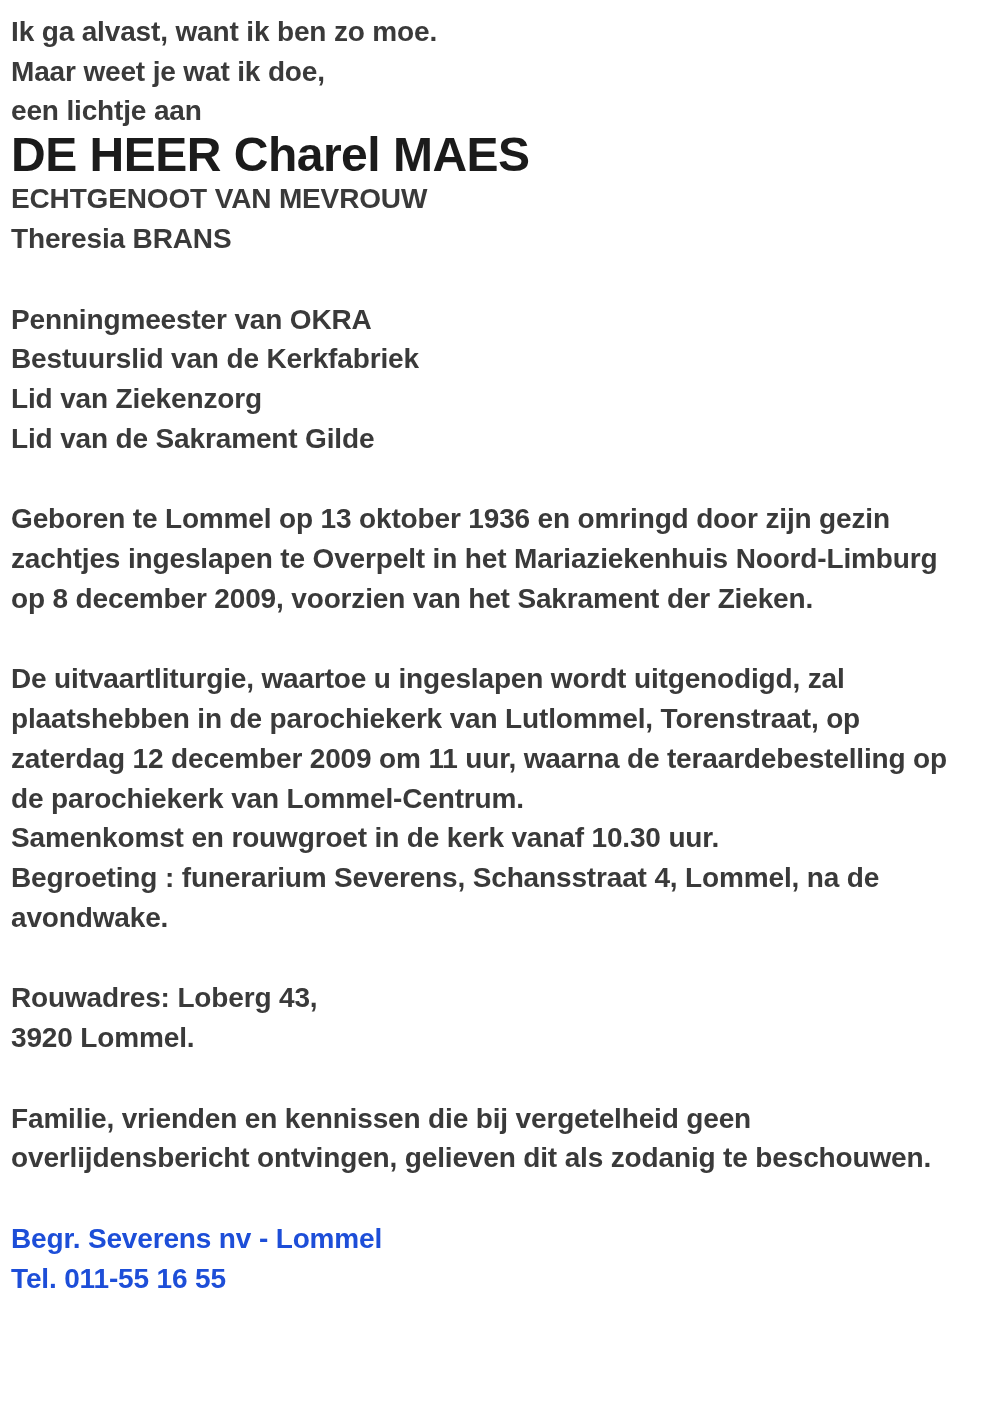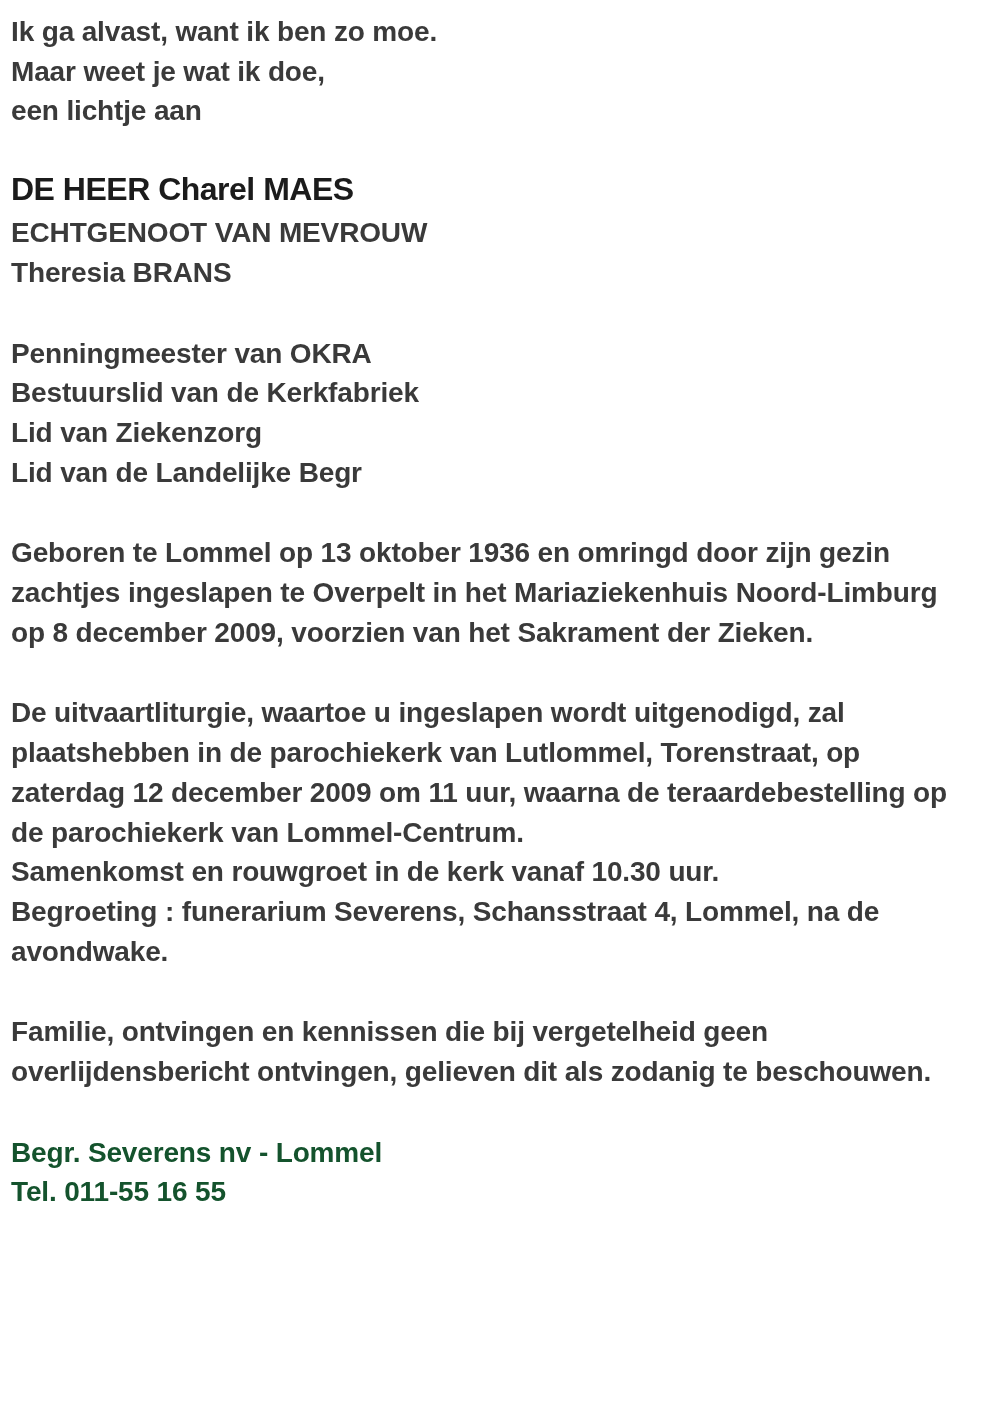--- a/index.html
+++ b/index.html
@@ -6,67 +6,71 @@
   html, body { background:#ffffff; }
   body {
     width:1000px; height:1424px; overflow:hidden;
     font-family:"Liberation Sans","DejaVu Sans",sans-serif;
     color:#3a3a3a;
   }
   .doc { padding:12px 0 0 11px; font-size:28px; line-height:39.7px; letter-spacing:-0.15px; }
   .line { white-space:pre;font-weight:bold; }
   .block { margin-top:41px; }
   .title {
-    font-size:32px; font-weight:700; color:#1b1b1b;
-    line-height:48px; margin-top:34px; letter-spacing:-0.5px;
+    font-size:48px; font-weight:700; color:#1b1b1b;
+    line-height:48px; letter-spacing:-0.5px;
     white-space:pre;
   }
-  .footer { color:#14532d; }
+  .footer { color:#1d4ed8; }
 </style>
 </head>
 <body>
 
 <div class="doc">
 
   <div>
     <div class="line">Ik ga alvast, want ik ben zo moe.</div>
     <div class="line">Maar weet je wat ik doe,</div>
     <div class="line">een lichtje aan</div>
   </div>
 
   <div class="title">DE HEER Charel MAES</div>
   <div class="line">ECHTGENOOT VAN MEVROUW</div>
   <div class="line">Theresia BRANS</div>
 
   <div class="block">
     <div class="line">Penningmeester van OKRA</div>
     <div class="line">Bestuurslid van de Kerkfabriek</div>
     <div class="line">Lid van Ziekenzorg</div>
-    <div class="line">Lid van de Landelijke Begr</div>
+    <div class="line">Lid van de Sakrament Gilde</div>
   </div>
 
   <div class="block">
     <div class="line">Geboren te Lommel op 13 oktober 1936 en omringd door zijn gezin</div>
     <div class="line">zachtjes ingeslapen te Overpelt in het Mariaziekenhuis Noord-Limburg</div>
     <div class="line">op 8 december 2009, voorzien van het Sakrament der Zieken.</div>
   </div>
 
   <div class="block">
     <div class="line">De uitvaartliturgie, waartoe u ingeslapen wordt uitgenodigd, zal</div>
     <div class="line">plaatshebben in de parochiekerk van Lutlommel, Torenstraat, op</div>
     <div class="line">zaterdag 12 december 2009 om 11 uur, waarna de teraardebestelling op</div>
     <div class="line">de parochiekerk van Lommel-Centrum.</div>
     <div class="line">Samenkomst en rouwgroet in de kerk vanaf 10.30 uur.</div>
     <div class="line">Begroeting : funerarium Severens, Schansstraat 4, Lommel, na de</div>
     <div class="line">avondwake.</div>
   </div>
 
+  <div class="block">
+    <div class="line">Rouwadres: Loberg 43,</div>
+    <div class="line">3920 Lommel.</div>
+  </div>
 
   <div class="block">
-    <div class="line">Familie, ontvingen en kennissen die bij vergetelheid geen</div>
+    <div class="line">Familie, vrienden en kennissen die bij vergetelheid geen</div>
     <div class="line">overlijdensbericht ontvingen, gelieven dit als zodanig te beschouwen.</div>
   </div>
 
   <div class="block footer">
     <div class="line">Begr. Severens nv - Lommel</div>
     <div class="line">Tel. 011-55 16 55</div>
   </div>
 
 </div>
 

